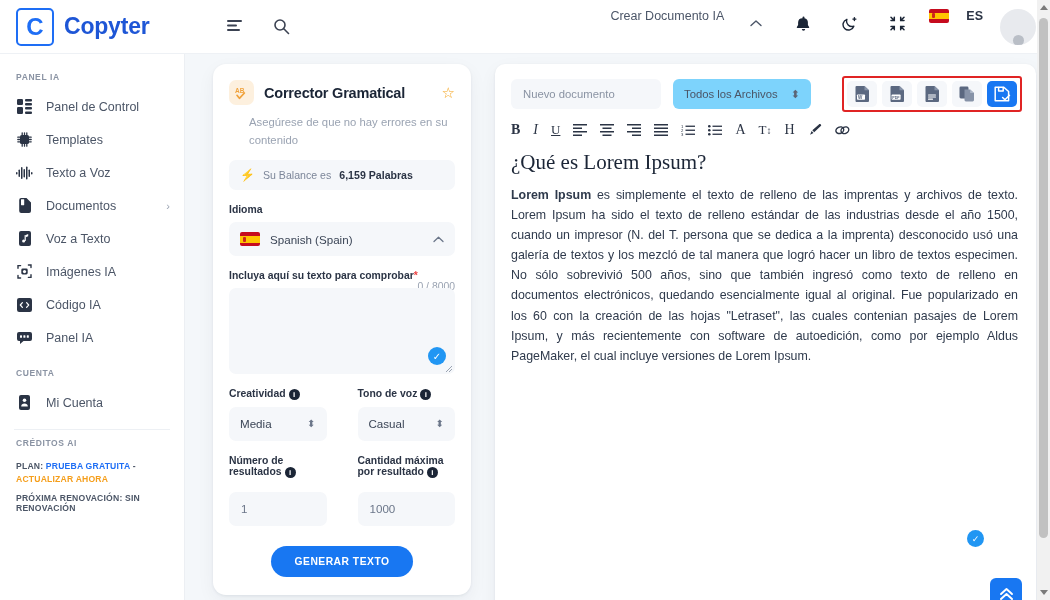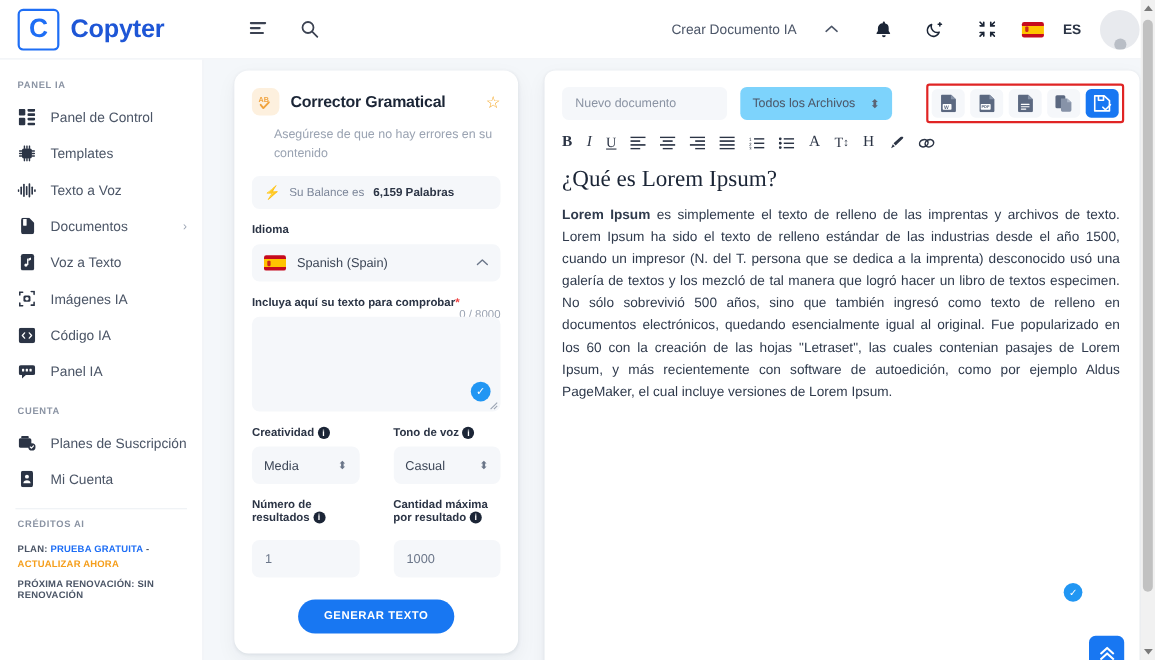--- a/index.html
+++ b/index.html
@@ -24,21 +24,21 @@
     display: flex; align-items: center; justify-content: center;
     box-shadow: inset 0 0 0 2px #ffffff;
   }
   .logo-box span { color: #1e6ef5; font-size: 24px; font-weight: 700; line-height: 1; }
   .brand-name { color: #1e56d6; font-size: 23px; font-weight: 700; letter-spacing: -0.2px; }
   .tb-icon {
     width: 30px; height: 30px; display: flex; align-items: center; justify-content: center;
     color: #3b4252; cursor: pointer;
   }
   .tb-left-icons { display: flex; gap: 16px; margin-left: 30px; }
-  .tb-right { margin-left: auto; display: flex; align-items: center; gap: 17px; }
+  .tb-right { margin-left: auto; display: flex; align-items: flex-start; gap: 17px; }
   .tb-link { font-size: 12.5px; color: #4c5668; cursor: pointer; }
   .flag {
     width: 20px; height: 14px; border-radius: 2px; overflow: hidden;
     background: linear-gradient(to bottom, #c60b1e 0 25%, #ffc400 25% 75%, #c60b1e 75% 100%);
     position: relative; flex: none;
   }
   .flag::after{content:"";position:absolute;left:3px;top:4.5px;width:3px;height:5px;background:#c60b1e;border-radius:1px;opacity:.85;}
   .lang-code { font-size: 12.5px; color: #2b3445; font-weight: 600; }
   .avatar {
     width: 36px; height: 36px; border-radius: 50%; background: #e8eaee;
@@ -337,31 +337,20 @@
                 <rect x="6.4" y="4.3" width="2" height="2.4" rx=".5"></rect>
                 <rect x="9.8" y="4.3" width="2" height="2.4" rx=".5"></rect>
               </g>
             </svg>
         </span>
         <span>Panel IA</span>
       </div>
 
       <div class="sec-label" style="padding-top:14px">CUENTA</div>
 
-      <div class="nav-item">
-        <span class="nav-ico">
-          <svg width="16" height="14" viewBox="0 0 16 14" fill="#2b3445">
-              <rect x="0" y="2.4" width="11.5" height="8.6" rx="1.6"></rect>
-              <rect x="2.2" y="0.4" width="7" height="2" rx="1"></rect>
-              <circle cx="12" cy="10.3" r="3.3"></circle>
-              <path d="M10.6 10.4l1 1 1.9-2" stroke="#fff" stroke-width="1.1" fill="none" stroke-linecap="round" stroke-linejoin="round"></path>
-            </svg>
-        </span>
-        <span>Planes de Suscripción</span>
-      </div>
 
       <div class="nav-item">
         <span class="nav-ico">
           <svg width="12" height="15" viewBox="0 0 12 15" fill="#2b3445">
               <rect x="0" y="0" width="11" height="15" rx="2"></rect>
           <g fill="#fff">
                 <circle cx="5.5" cy="5.3" r="1.8"></circle>
                 <path d="M2.2 11.4c0-1.8 1.5-2.8 3.3-2.8s3.3 1 3.3 2.8z"></path>
               </g>
             </svg>

